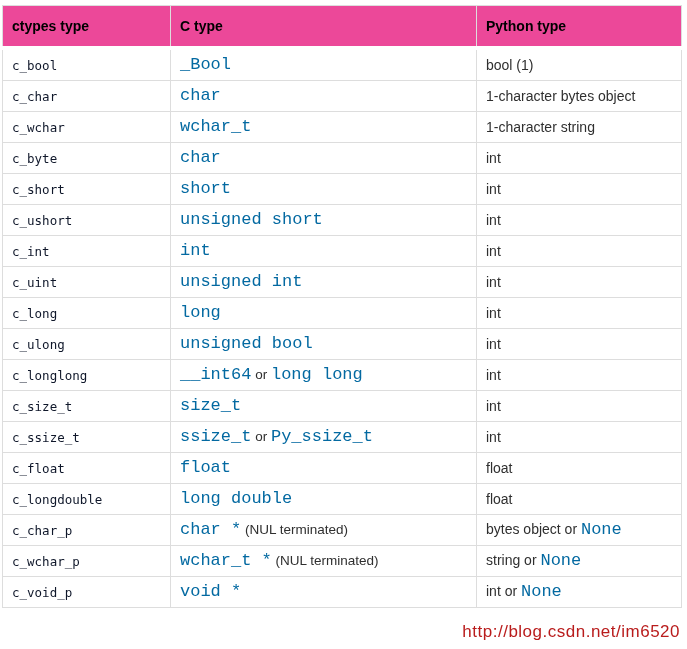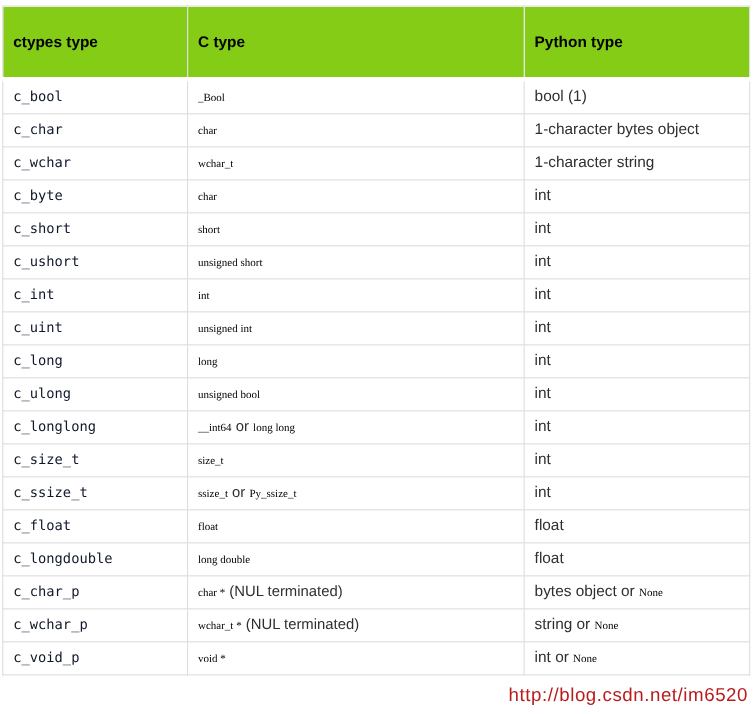--- a/index.html
+++ b/index.html
@@ -25,34 +25,34 @@
 
   th, td {
     border: 1px solid #dddddd;
     text-align: left;
     vertical-align: middle;
     padding: 5px 9px 6px 9px;
     white-space: nowrap;
     overflow: hidden;
   }
   th {
-    background: #84cc16;
+    background: #ec4899;
     font-family: "Liberation Sans", sans-serif;
     font-size: 14px;
     font-weight: bold;
     color: #000000;
     border-bottom: 4px solid #ffffff;
-    padding: 24px 9px;
+    padding: 12px 9px;
   }
   td { height: 28px; }
 
   .code {
-    font-family: Liberation Serif, serif;
-    font-size: 10px;
-    color: #000000;
+    font-family: Liberation Mono, monospace;
+    font-size: 17px;
+    color: #0369a1;
   }
   a.ctypes-link {
     font-family: "DejaVu Sans Mono", "Liberation Mono", monospace;
     font-size: 12.5px;
     color: #0f172a;
     text-decoration: none;
     cursor: pointer;
   }
   .plain {
     font-family: "Liberation Sans", sans-serif;

